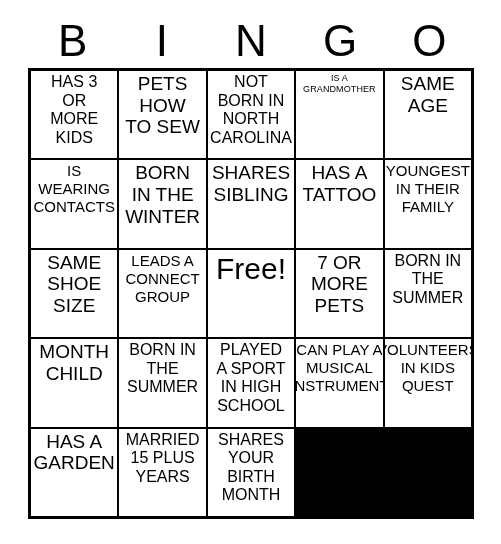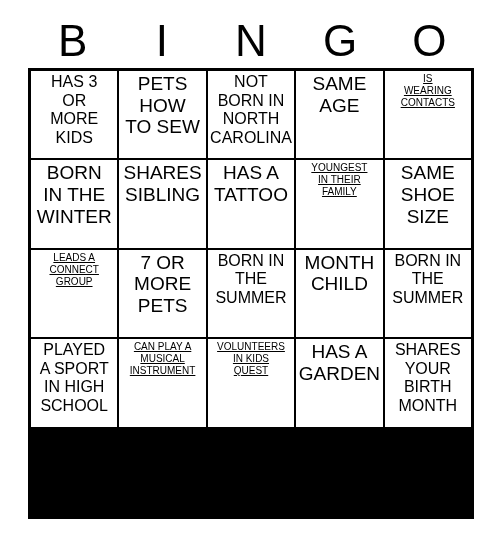--- a/index.html
+++ b/index.html
@@ -74,21 +74,21 @@
     text-align: center;
     line-height: 1.12;
     white-space: pre-line;
     color: #000000;
   }
 
   
   .size-xl  { font-size: 30px; line-height: 1.12; }
   .size-lg  { font-size: 19px; line-height: 1.14; }
   .size-md  { font-size: 16px; line-height: 1.16; }
-  .size-sm  { font-size: 10px; line-height: 1.2; text-decoration: underline; }
+  .size-sm  { font-size: 15px; line-height: 1.2; }
   .size-xs  { font-size: 9px;  line-height: 1.25; letter-spacing: .1px; }
 </style>
 </head>
 <body>
 
 <div id="card">
 
   <div class="bingo-header">
     <div class="header-letter">B</div>
     <div class="header-letter">I</div>
@@ -109,20 +109,24 @@
 HOW
 TO SEW</span>
       </div>
       <div class="bingo-cell">
         <span class="cell-text size-md">NOT
 BORN IN
 NORTH
 CAROLINA</span>
       </div>
       <div class="bingo-cell">
+        <span class="cell-text size-xs">IS A
+GRANDMOTHER</span>
+      </div>
+      <div class="bingo-cell">
         <span class="cell-text size-lg">SAME
 AGE</span>
       </div>
       <div class="bingo-cell">
         <span class="cell-text size-sm">IS
 WEARING
 CONTACTS</span>
       </div>
       <div class="bingo-cell">
         <span class="cell-text size-lg">BORN
@@ -144,20 +148,23 @@
       </div>
       <div class="bingo-cell">
         <span class="cell-text size-lg">SAME
 SHOE
 SIZE</span>
       </div>
       <div class="bingo-cell">
         <span class="cell-text size-sm">LEADS A
 CONNECT
 GROUP</span>
+      </div>
+      <div class="bingo-cell">
+        <span class="cell-text size-xl">Free!</span>
       </div>
       <div class="bingo-cell">
         <span class="cell-text size-lg">7 OR
 MORE
 PETS</span>
       </div>
       <div class="bingo-cell">
         <span class="cell-text size-md">BORN IN
 THE
 SUMMER</span>
@@ -185,20 +192,25 @@
       <div class="bingo-cell">
         <span class="cell-text size-sm">VOLUNTEERS
 IN KIDS
 QUEST</span>
       </div>
       <div class="bingo-cell">
         <span class="cell-text size-lg">HAS A
 GARDEN</span>
       </div>
       <div class="bingo-cell">
+        <span class="cell-text size-md">MARRIED
+15 PLUS
+YEARS</span>
+      </div>
+      <div class="bingo-cell">
         <span class="cell-text size-md">SHARES
 YOUR
 BIRTH
 MONTH</span>
       </div>
     </div>
 
 </div>
 
 </body></html>

